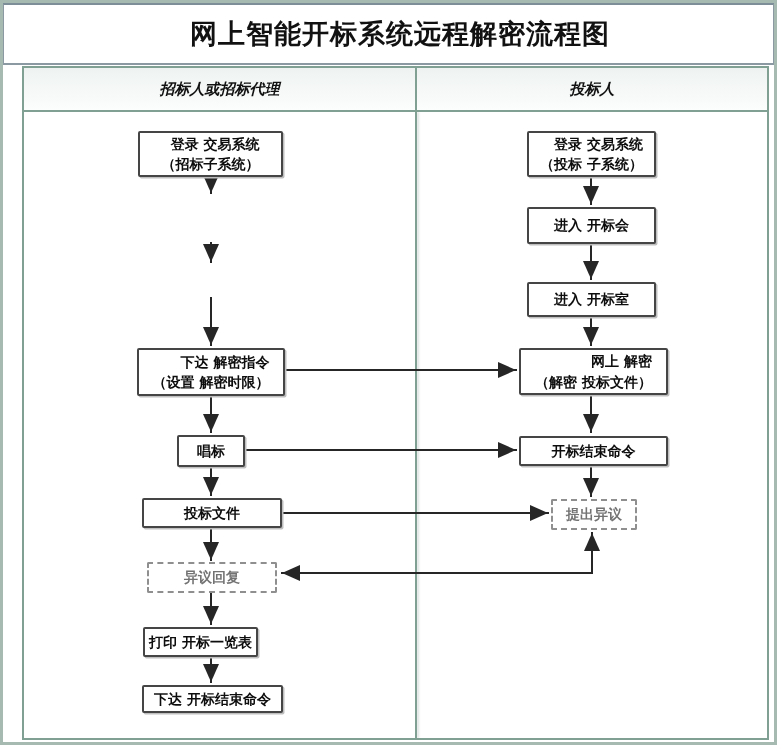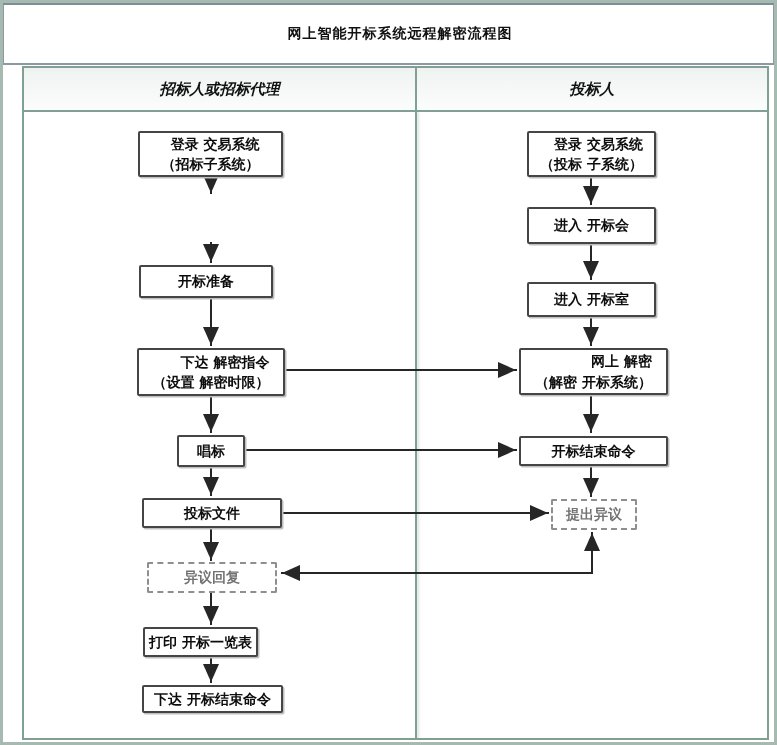--- a/index.html
+++ b/index.html
@@ -4,21 +4,21 @@
 <style>
   html,body{margin:0;padding:0;background:#ffffff;}
   body{font-family:"DejaVu Sans","Liberation Sans",sans-serif;}
   .canvas{position:relative;width:777px;height:745px;background:#ffffff;overflow:hidden;}
   .outer-frame{position:absolute;inset:0;border:3px solid #a7bab1;pointer-events:none;}
   .title-box{
     position:absolute;left:2px;top:2px;width:769px;height:58px;
     border:2px solid #8b99a3;border-top:3px solid #7e8e99;background:#ffffff;
     display:flex;align-items:center;justify-content:center;
   }
-  .title-box span{font-size:14px;font-weight:bold;color:#111;letter-spacing:1px;margin-left:23px;}
+  .title-box span{font-size:27px;font-weight:bold;color:#111;letter-spacing:1px;margin-left:23px;}
   .lane-table{
     position:absolute;left:22px;top:66px;width:747px;height:674px;
     border:2px solid #7fa092;background:#ffffff;box-sizing:border-box;
   }
   .lane-header{
     display:flex;height:42px;border-bottom:2px solid #7fa092;
     background:linear-gradient(#eef3f1,#fcfdfd);
     font-style:italic;
   }
   .lane-cell{
@@ -86,32 +86,31 @@
     <line class="ln" x1="285" y1="370" x2="516" y2="370" marker-end="url(#ah)"></line>
     <line class="ln" x1="245" y1="450" x2="516" y2="450" marker-end="url(#ah)"></line>
     <line class="ln" x1="282" y1="513" x2="548" y2="513" marker-end="url(#ah)"></line>
 
     <line class="ln" x1="592" y1="573" x2="592" y2="533" marker-end="url(#ah)"></line>
     <line class="ln" x1="592" y1="573" x2="282" y2="573" marker-end="url(#ah)"></line>
   </svg>
 
   <div class="node" style="left:138px;top:131px;width:145px;height:46px;">登录 交易系统
 （招标子系统）</div>
-  <div class="node" style="left:139px;top:265px;width:134px;height:33px;">开标准备</div>
   <div class="node" style="left:137px;top:348px;width:148px;height:48px;">下达 解密指令
 （设置 解密时限）</div>
   <div class="node" style="left:177px;top:435px;width:68px;height:32px;">唱标</div>
   <div class="node" style="left:142px;top:498px;width:140px;height:30px;">投标文件</div>
   <div class="node dashed" style="left:147px;top:562px;width:130px;height:31px;">异议回复</div>
   <div class="node" style="left:143px;top:627px;width:115px;height:30px;">打印 开标一览表</div>
   <div class="node" style="left:142px;top:685px;width:141px;height:28px;">下达 开标结束命令</div>
 
   <div class="node" style="left:527px;top:131px;width:129px;height:46px;">登录 交易系统
 （投标 子系统）</div>
   <div class="node" style="left:527px;top:207px;width:129px;height:37px;">进入 开标会</div>
   <div class="node" style="left:527px;top:282px;width:129px;height:35px;">进入 开标室</div>
   <div class="node" style="left:519px;top:348px;width:149px;height:47px;">网上 解密
-（解密 开标系统）</div>
+（解密 投标文件）</div>
   <div class="node" style="left:519px;top:436px;width:149px;height:30px;">开标结束命令</div>
   <div class="node dashed" style="left:551px;top:499px;width:86px;height:31px;">提出异议</div>
 
   <div class="outer-frame"></div>
 </div>
 
 </body></html>

